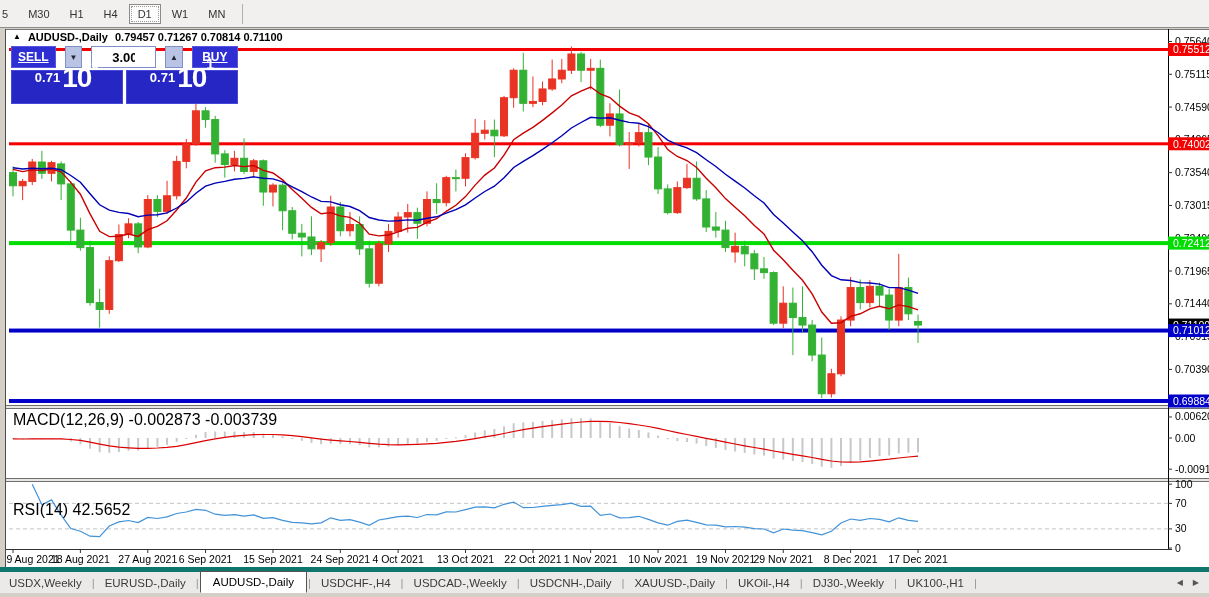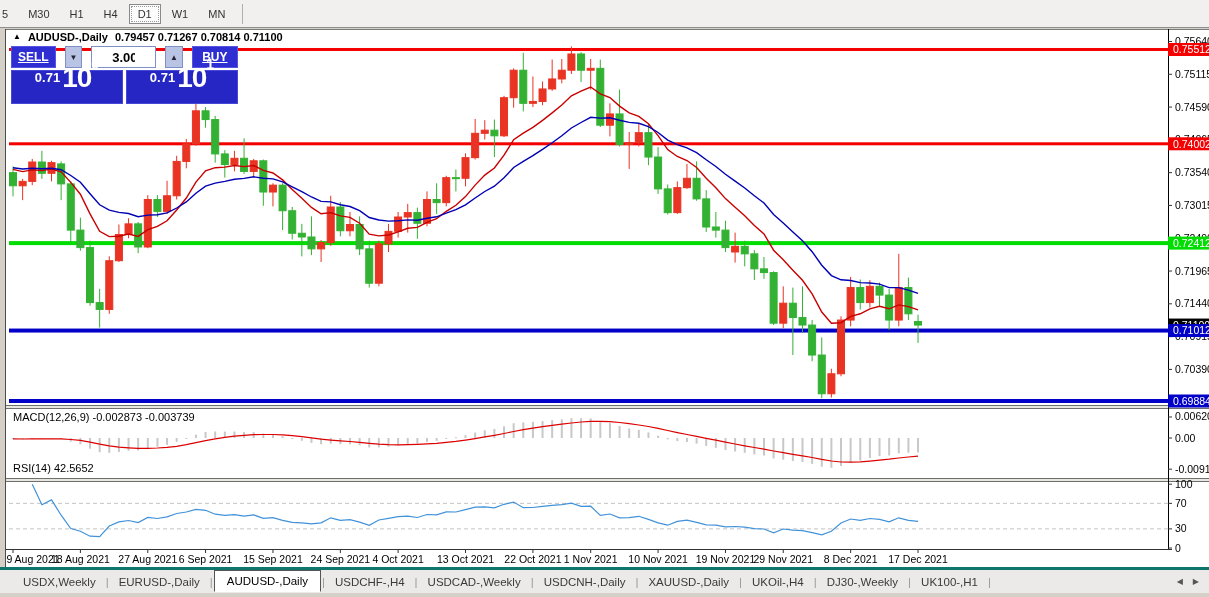--- a/index.html
+++ b/index.html
@@ -14,41 +14,41 @@
   .tf-btn.active{background:#fcfcfc;border:1px solid #8a8a8a;outline:1px dotted #9a9a9a;
                  outline-offset:-3px;padding:3px 8px}
   .tf-sep{width:1px;height:20px;background:#b0b0b0;margin:0 7px}
   
   .chart-window{position:absolute;top:29px;left:5px;width:1204px;height:538px;background:#fff;
                 border-left:1px solid #4d4d4d;box-sizing:border-box}
   .chart-window svg{position:absolute;top:0;left:0}
   .chart-header{position:absolute;left:7px;top:2px;font-size:11px;font-weight:bold;color:#000;
                 display:flex;align-items:center;gap:7px;z-index:5}
   .chart-header .tri{font-size:8px;position:relative;top:-1px}
-  .ind-label{position:absolute;font-size:11px;color:#000;z-index:5}
+  .ind-label{position:absolute;font-size:16px;color:#000;z-index:5}
   
   .trade-panel{position:absolute;left:5px;top:17px;width:227px;z-index:10;font-weight:bold}
   .tp-row1{display:flex;gap:9px;height:22px}
   .tp-btn{background:#2e2ed2;border:1px solid #5555e0;color:#fff;font-size:12px;
           display:flex;align-items:center;justify-content:center;cursor:pointer;box-sizing:border-box}
   .tp-btn span{text-decoration:underline}
   .tp-sell{width:54px}.tp-buy{width:56px}
   .tp-spin{width:21px;background:#b9c3e4;border:1px solid #7f90c8;color:#223;font-size:8px;
            display:flex;align-items:center;justify-content:center;cursor:pointer;box-sizing:border-box}
   .tp-vol{width:65px;border:1px solid #7f90c8;font-size:13px;font-weight:bold;color:#000;
           padding:0 20px;box-sizing:border-box;font-family:"Liberation Sans",sans-serif}
   .tp-row2{display:flex;gap:3px;margin-top:2px;height:34px}
   .tp-price{flex:1;background:#2626c4;border:1px solid #4747d8;color:#fff;display:flex;
             align-items:center;justify-content:center;padding-bottom:19px;box-sizing:border-box;cursor:pointer}
   .tp-price .pre{font-size:13px;line-height:20px;margin-right:2px}
   .tp-price .big{font-size:28px;line-height:28px;letter-spacing:-1px}
   .tp-price .sup{font-size:14px;line-height:12px;position:relative;top:-14px}
   
   .tabbar{position:absolute;top:567px;left:0;width:1209px;height:26px;background:#ebeae8;
-          border-top:3px solid #0f766e;display:flex;align-items:center;padding-left:14px;
+          border-top:5px solid #0f766e;display:flex;align-items:center;
           box-sizing:border-box;font-size:11.5px;color:#3a3a3a}
   .tab{padding:4px 9px;white-space:nowrap;cursor:pointer}
   .tab.active{background:#fff;border:1px solid #555;border-bottom:1px solid #fff;color:#000;
               padding:4px 12px;position:relative;top:-1px}
   .tab-sep{color:#999;padding:0 1px}
   .tab-nav{margin-left:auto;margin-right:10px;color:#555;font-size:8px;display:flex;gap:10px}
   .tab-nav span{cursor:pointer}
 </style>
 </head>
 <body>
@@ -472,21 +472,21 @@
         <line x1="777.24" y1="521" x2="777.24" y2="524" stroke="#333"></line>
         <text x="777.24" y="534" font-size="10.5" fill="#000" text-anchor="middle">29 Nov 2021</text>
         <line x1="844.636" y1="521" x2="844.636" y2="524" stroke="#333"></line>
         <text x="844.636" y="534" font-size="10.5" fill="#000" text-anchor="middle">8 Dec 2021</text>
         <line x1="912.032" y1="521" x2="912.032" y2="524" stroke="#333"></line>
         <text x="912.032" y="534" font-size="10.5" fill="#000" text-anchor="middle">17 Dec 2021</text>
       </g>
     </svg>
 
   <div class="ind-label" style="left:7px;top:382px">MACD(12,26,9) -0.002873 -0.003739</div>
-  <div class="ind-label" style="left:7px;top:433px">RSI(14) 42.5652</div>
+  <div class="ind-label" style="left:7px;top:472px">RSI(14) 42.5652</div>
 
   <div class="trade-panel">
     <div class="tp-row1">
       <div class="tp-btn tp-sell">
         <span>SELL</span>
       </div>
       <div class="tp-spin">
         <span>▼</span>
       </div>
       <input class="tp-vol" value="3.00" style="">

